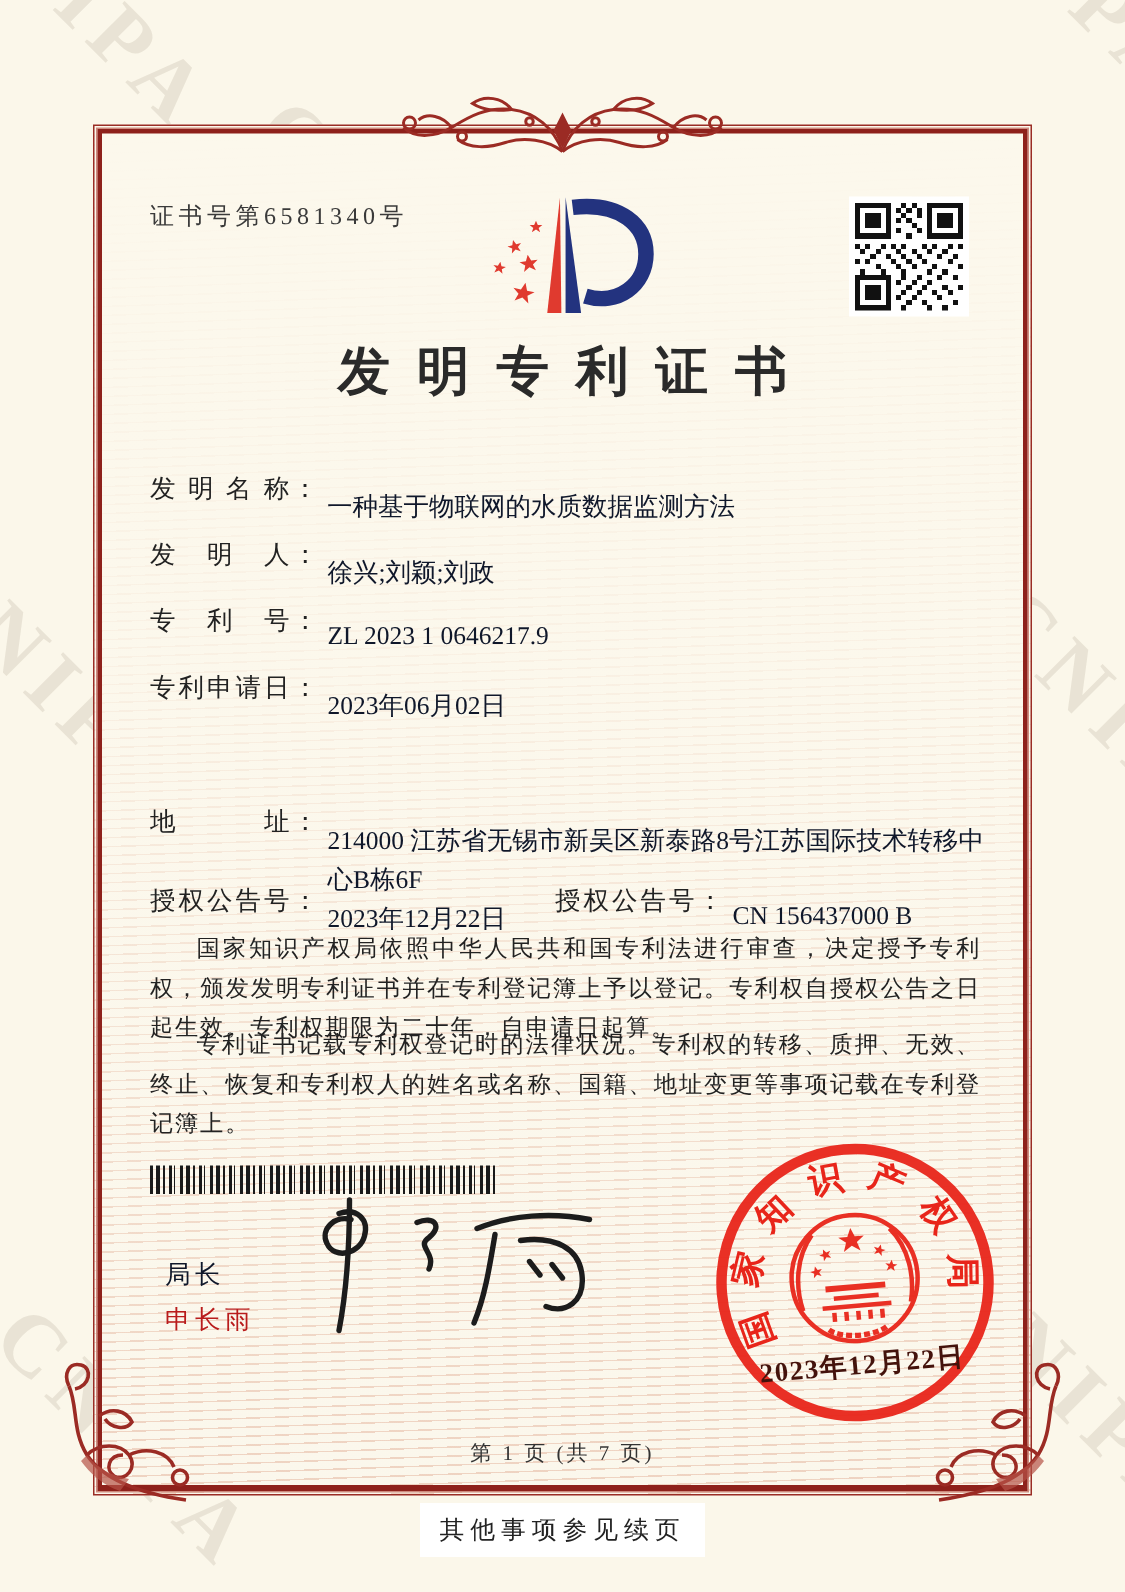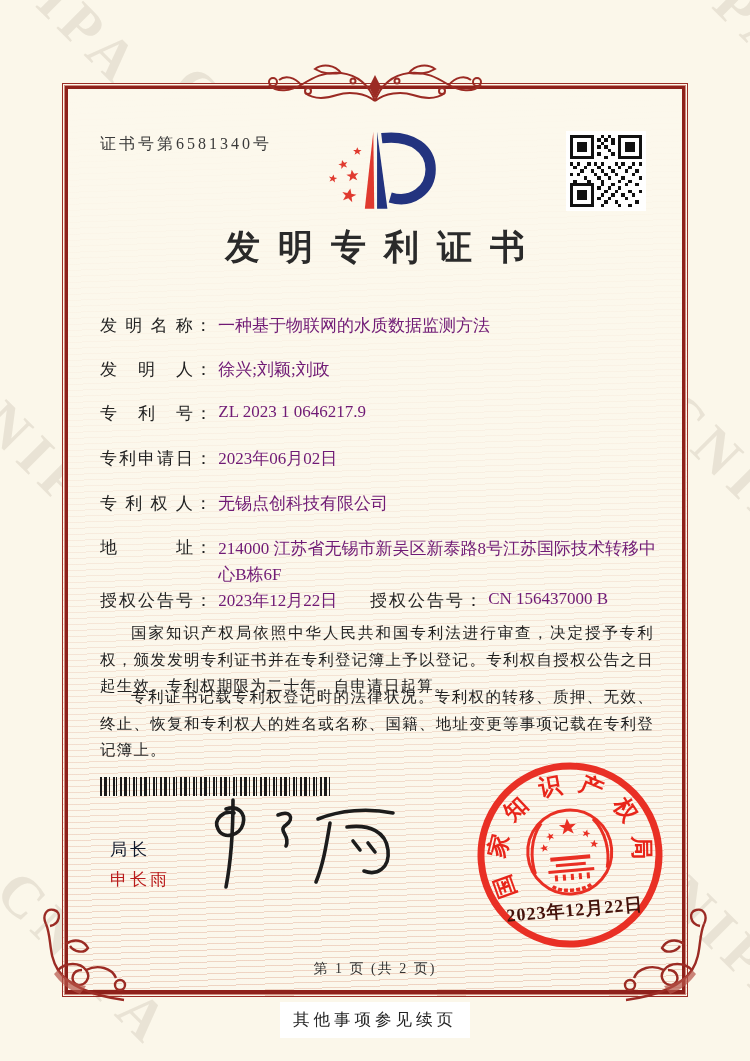--- a/index.html
+++ b/index.html
@@ -40,21 +40,21 @@
   .qr svg { width:100%; height:100%; shape-rendering:crispEdges; }
 
   .doc-title {
     position:absolute; left:0; top:224px; width:750px;
     text-align:center; font-size:35px; font-weight:600;
     letter-spacing:18px; padding-left:18px; color:#2a2a2a;
   }
 
   .field-row { position:absolute; left:100px; font-size:17px; }
   .field-label { display:inline-block; letter-spacing:2px; color:#222; vertical-align:top; }
-  .field-value { display:inline-block; color:#701a75; vertical-align:top; }
+  .field-value { display:inline-block; color:#0f172a; vertical-align:top;margin-top:12px; }
   .row0 { top:314px; } .row1 { top:358px; } .row2 { top:402px; }
   .row3 { top:447px; } .row4 { top:492px; }
   .row5 { top:536px; } .row5 .field-value { width:438px; line-height:1.55; }
   .row6 { top:589px; }
   .row6b { position:absolute; left:370px; top:589px; font-size:17px; }
 
   .paragraph {
     position:absolute; left:100px; width:554px;
     font-size:15.5px; line-height:1.72; letter-spacing:1.2px;
     text-indent:2em; text-align:justify; color:#222;
@@ -201,24 +201,20 @@
     <span class="field-label">发　明　人：</span>
     <span class="field-value">徐兴;刘颖;刘政</span>
   </div>
   <div class="field-row row2">
     <span class="field-label">专　利　号：</span>
     <span class="field-value">ZL 2023 1 0646217.9</span>
   </div>
   <div class="field-row row3">
     <span class="field-label">专利申请日：</span>
     <span class="field-value">2023年06月02日</span>
-  </div>
-  <div class="field-row row4">
-    <span class="field-label">专 利 权 人：</span>
-    <span class="field-value">无锡点创科技有限公司</span>
   </div>
   <div class="field-row row5">
     <span class="field-label">地　　　址：</span>
     <span class="field-value">214000 江苏省无锡市新吴区新泰路8号江苏国际技术转移中心B栋6F</span>
   </div>
   <div class="field-row row6">
     <span class="field-label">授权公告号：</span>
     <span class="field-value">2023年12月22日</span>
   </div>
   <div class="row6b">
@@ -272,16 +268,16 @@
           <rect x="87" y="115" width="3" height="6"></rect>
         <rect x="95" y="115" width="3" height="6"></rect>
           <rect x="103" y="115" width="3" height="6"></rect>
         <rect x="111" y="115" width="3" height="6"></rect>
       </g>
       <path d="M76,126 C84,133 108,133 116,126" fill="none" stroke="#e8251a" stroke-width="3.5" stroke-dasharray="4 2"></path>
     </g>
     <text x="96" y="157" text-anchor="middle" font-size="18" font-weight="bold" fill="#44130c" letter-spacing="1" font-family="'Liberation Serif', serif">2023年12月22日</text>
   </svg>
 
-  <div class="page-info">第 1 页 (共 2 页)</div>
+  <div class="page-info">第 1 页 (共 7 页)</div>
   <div class="note-box">其他事项参见续页</div>
 
 </div>
 
 </body></html>

